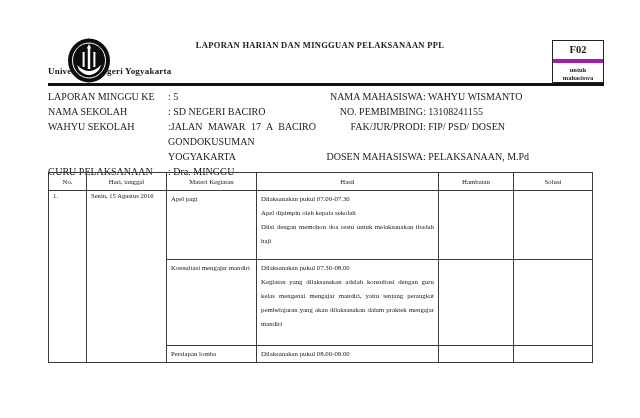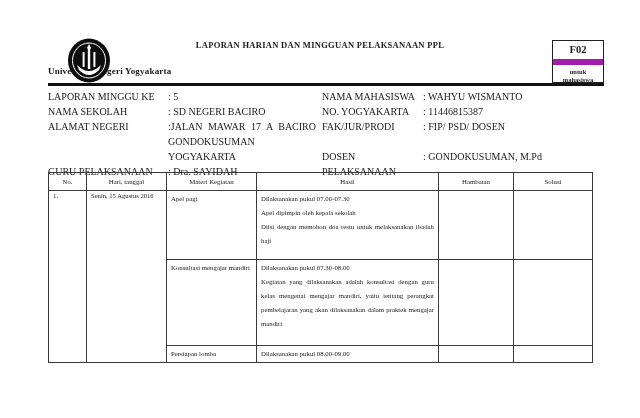--- a/index.html
+++ b/index.html
@@ -17,36 +17,36 @@
   .univ-name{
     position:absolute;left:48px;top:66px;z-index:1;
     font-size:9px;font-weight:bold;letter-spacing:.2px;white-space:nowrap;
   }
   .form-box{
     position:absolute;left:552px;top:40px;width:52px;height:43px;
     border:1.2px solid #222;box-sizing:border-box;background:#fff;z-index:3;
   }
   .form-box .code{
     display:block;height:18px;line-height:18px;text-align:center;
-    font-size:10.5px;font-weight:bold;border-bottom:6px solid #a21caf;
+    font-size:10.5px;font-weight:bold;border-bottom:4px solid #a21caf;
   }
   .form-box .for{
     display:block;text-align:center;font-size:6.5px;font-weight:bold;
     line-height:8px;padding-top:3px;
   }
   .head-rule{
     position:absolute;left:48px;top:83px;width:556px;height:3px;background:#111;
   }
   
   .info{position:absolute;top:89px;font-size:10px;line-height:15px;}
   .info-left{left:48px;width:268px;}
   .info-right{left:322px;width:272px;}
   .irow{display:flex;align-items:flex-start;}
   .irow .lbl{flex:0 0 120px;}
-  .info-right .irow .lbl{flex:0 0 101px;}
+  .info-right .irow .lbl{flex:0 0 101px;text-align:right;}
   .irow .val{flex:1;}
   .spacer-row{height:15px;}
   .addr-val{width:148px;}
   .addr-l1{text-align:justify;text-align-last:justify;line-height:15px;}
   .addr-l2{line-height:15px;}
   
   table.log{
     position:absolute;left:48px;top:172px;width:544px;
     border-collapse:collapse;table-layout:fixed;
     font-size:6.8px;
@@ -102,49 +102,49 @@
   <div class="info info-left">
     <div class="irow">
       <span class="lbl">LAPORAN MINGGU KE</span>
       <span class="val">: 5</span>
     </div>
     <div class="irow">
       <span class="lbl">NAMA SEKOLAH</span>
       <span class="val">: SD NEGERI BACIRO</span>
     </div>
     <div class="irow">
-      <span class="lbl">ALAMAT NEGERI</span>
+      <span class="lbl">WAHYU SEKOLAH</span>
       <span class="val addr-val">
         <span class="addr-l1" style="display:block">:JALAN MAWAR 17 A BACIRO</span>
         <span class="addr-l2" style="display:block">GONDOKUSUMAN YOGYAKARTA</span>
       </span>
     </div>
     <div class="irow">
       <span class="lbl">GURU PELAKSANAAN</span>
-      <span class="val">: Dra. SAYIDAH</span>
+      <span class="val">: Dra. MINGGU</span>
     </div>
   </div>
 
   <div class="info info-right">
     <div class="irow">
       <span class="lbl">NAMA MAHASISWA</span>
       <span class="val">: WAHYU WISMANTO</span>
     </div>
     <div class="irow">
-      <span class="lbl">NO. YOGYAKARTA</span>
-      <span class="val">: 11446815387</span>
+      <span class="lbl">NO. PEMBIMBING</span>
+      <span class="val">: 13108241155</span>
     </div>
     <div class="irow">
       <span class="lbl">FAK/JUR/PRODI</span>
       <span class="val">: FIP/ PSD/ DOSEN</span>
     </div>
     <div class="spacer-row"></div>
     <div class="irow">
-      <span class="lbl">DOSEN PELAKSANAAN</span>
-      <span class="val">: GONDOKUSUMAN, M.Pd</span>
+      <span class="lbl">DOSEN MAHASISWA</span>
+      <span class="val">: PELAKSANAAN, M.Pd</span>
     </div>
   </div>
 
   <table class="log">
     <colgroup>
       <col style="width:38px">
         <col style="width:80px">
         <col style="width:90px">
       <col style="width:182px">
         <col style="width:75px">

